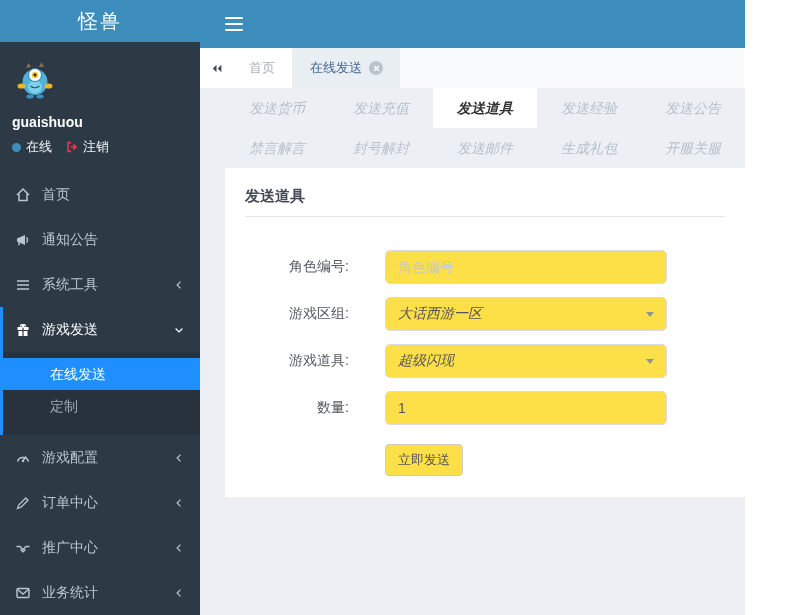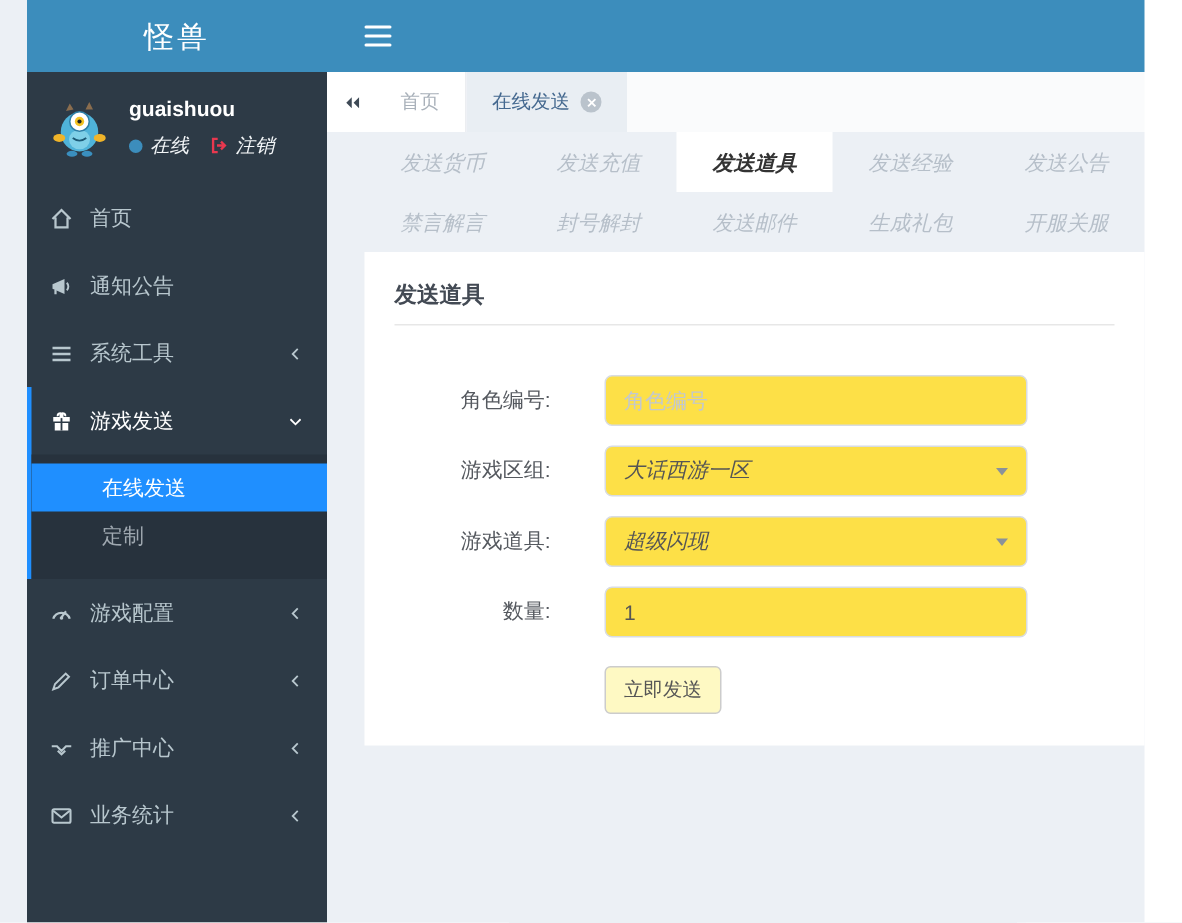--- a/index.html
+++ b/index.html
@@ -1,28 +1,28 @@
 <!DOCTYPE html>
 <html><head>
 <meta charset="utf-8">
 <style>
   * { margin:0; padding:0; box-sizing:border-box; }
   html,body { width:788px; height:615px; overflow:hidden;
     font-family:"Liberation Sans","DejaVu Sans",sans-serif; }
-  .app { display:flex; width:684px; height:615px; background:#ecf0f5;padding-left:18px; }
+  .app { display:flex; width:684px; height:615px; background:#ecf0f5; }
 
   
   .sidebar { width:200px; flex-shrink:0; background:#2d3a46; display:flex; flex-direction:column; }
   .logo { height:48px; background:#3c8dbc; color:#fff; font-size:20px;
           display:flex; align-items:center; justify-content:center; letter-spacing:2px; }
-  .user-panel { display:flex; align-items:flex-start; gap:10px; padding:13px 10px 16px 12px; }
+  .user-panel { display:flex; align-items:flex-start; gap:10px; padding:13px 10px 16px 12px;flex-direction:column; }
   .avatar { width:46px; height:46px; flex-shrink:0; }
   .user-meta { padding-top:3px; }
   .user-name { color:#fff; font-size:14px; font-weight:bold; }
-  .user-status { display:flex; align-items:center; gap:5px; margin-top:8px; font-size:13px; color:#f2f5f7;font-style:italic; }
+  .user-status { display:flex; align-items:center; gap:5px; margin-top:8px; font-size:13px; color:#f2f5f7; }
   .status-dot { width:9px; height:9px; border-radius:50%; background:#3c8dbc; }
   .logout-wrap { display:flex; align-items:center; gap:4px; margin-left:8px; cursor:pointer;justify-content:center; }
 
   .menu { flex:1; }
   .menu-item { height:45px; display:flex; align-items:center; padding:0 15px;
                font-size:14px; color:#b8c7ce; cursor:pointer; }
   .mi-icon { width:17px; margin-right:10px; display:flex; align-items:center; }
   .mi-icon svg { display:block; }
   .chevron { margin-left:auto; display:flex; }
   .group-expanded { border-left:3px solid #1f8fff; }
@@ -61,21 +61,21 @@
   .form-label { width:104px; text-align:right; font-size:14px; color:#55595f;
                 margin-right:36px; flex-shrink:0; }
   .control { width:282px; height:34px; border:1px solid #d8dce2; border-radius:5px;
              font-size:14px; color:#555; padding:0 12px; background:#fde047; outline:none; }
   input.control::placeholder { color:#c2c8cf; }
   .select { display:flex; align-items:center; position:relative; cursor:pointer;font-style:italic; }
   .caret { position:absolute; right:12px; top:14px; width:0; height:0;
            border-left:4px solid transparent; border-right:4px solid transparent;
            border-top:5px solid #8a929a; }
   .btn-row { margin-left:140px; margin-top:19px; }
-  .submit-btn { font-size:13px; color:#555; background:#fef9c3; border:1px solid #ccc;
+  .submit-btn { font-size:13px; color:#555; background:#fde047; border:1px solid #ccc;
                 border-radius:4px; padding:6px 12px; cursor:pointer; }
 </style>
 </head>
 <body>
 
 <div class="app">
 
   <aside class="sidebar">
     <div class="logo">怪兽</div>
 

